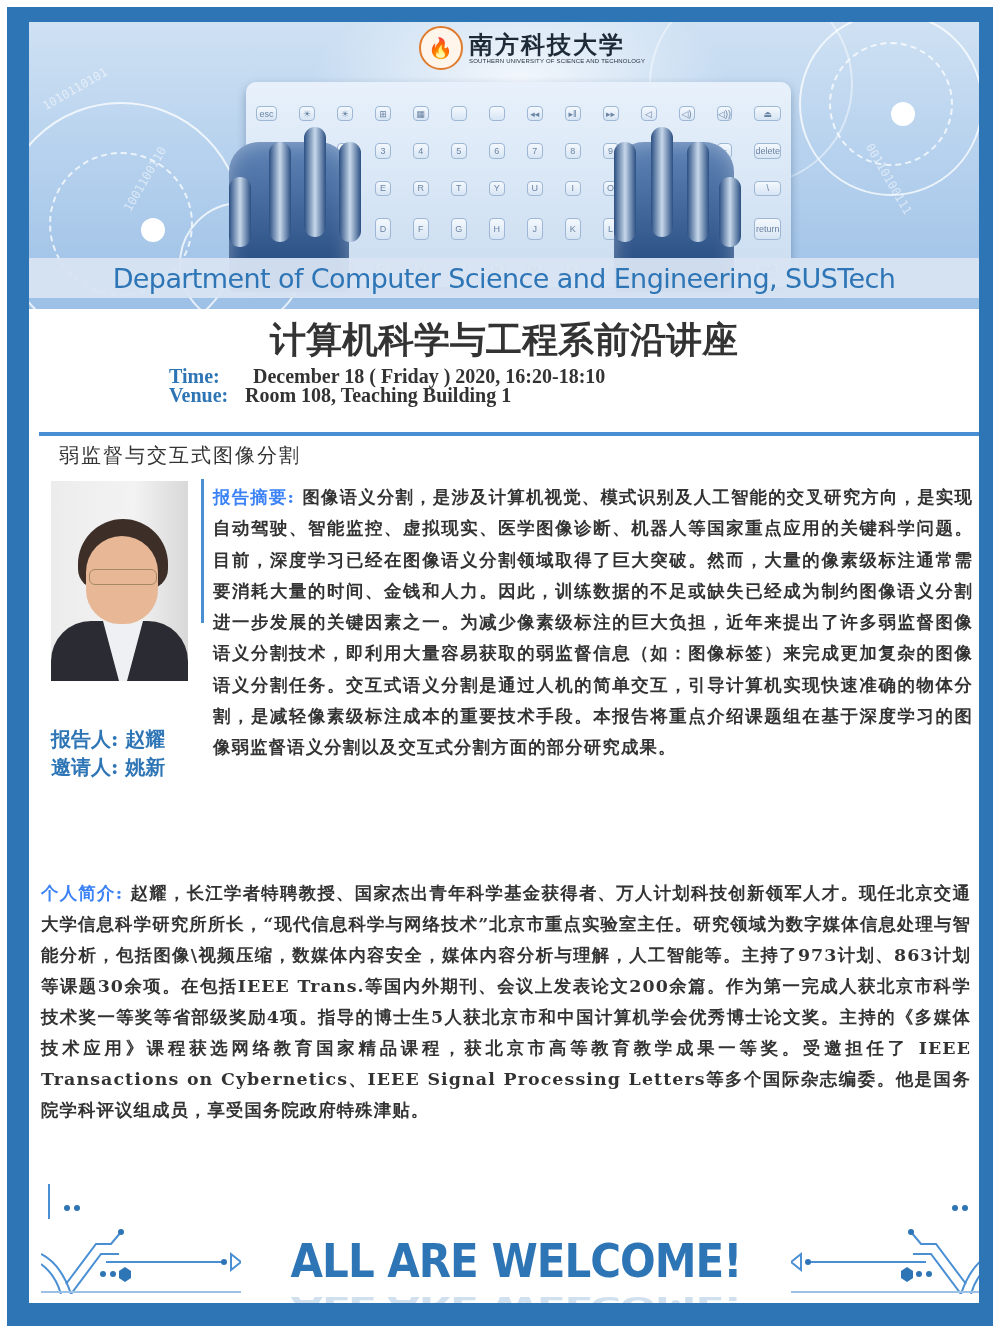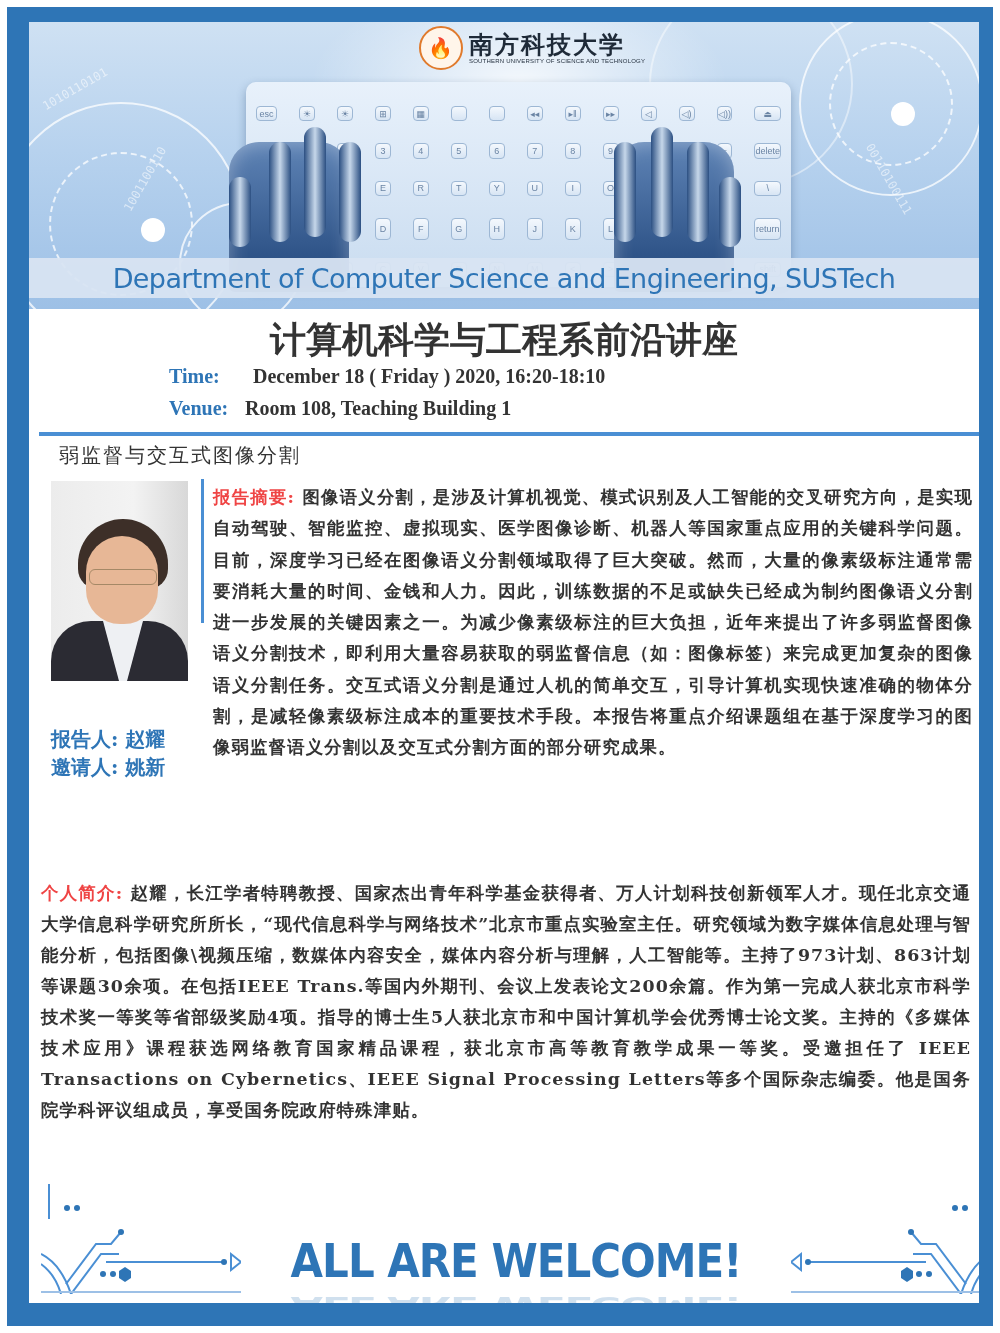--- a/index.html
+++ b/index.html
@@ -35,21 +35,21 @@
   .dept-bar { position: absolute; left: 0; top: 236px; width: 950px; height: 40px; background: rgba(216,228,242,.95);
     display: flex; align-items: center; justify-content: center; }
   .dept { font: 27px "DejaVu Sans", sans-serif; color: #2e75b6; letter-spacing: -0.6px; }
 
   
   .main-title { position: absolute; left: 0; top: 294px; width: 950px; text-align: center;
     font: bold 36px "DejaVu Sans", sans-serif; color: #333; letter-spacing: 0; }
   .meta-row { position: absolute; left: 140px; font: bold 20px "Liberation Serif", serif; color: #333; }
   .meta-row .lbl { color: #2e75b6; display: inline-block; width: 84px; }
   .meta-time { top: 343px; }
-  .meta-venue { top: 375px; }
+  .meta-venue { top: 362px; }
   .meta-venue .lbl { width: 76px; }
 
   .hr { position: absolute; left: 10px; top: 410px; width: 940px; height: 4px; background: #4a8fd4; }
 
   .talk-title { position: absolute; left: 0; top: 420px; width: 950px; text-align: left;
     font: 20px "DejaVu Serif", serif; color: #333; padding-left: 30px; box-sizing: border-box; letter-spacing: 2px; }
 
   .photo { position: absolute; left: 22px; top: 459px; width: 137px; height: 200px; background: #e8e8e8; overflow: hidden; }
   .photo .bg { position: absolute; inset: 0; background: linear-gradient(90deg,#ececec,#f3f3f3 60%,#d8d8d8); }
   .photo .hair { position: absolute; left: 27px; top: 38px; width: 90px; height: 70px; border-radius: 45px 45px 20px 20px; background: #3d2f28; }
@@ -57,21 +57,21 @@
   .photo .glasses { position: absolute; left: 38px; top: 88px; width: 66px; height: 14px; border: 1px solid #a58866; border-radius: 6px; }
   .photo .body { position: absolute; left: 0; top: 140px; width: 137px; height: 70px; background: #2b2b33; border-radius: 40px 40px 0 0; }
   .photo .shirt { position: absolute; left: 52px; top: 140px; width: 40px; height: 60px; background: #eef0f3; clip-path: polygon(0 0,100% 0,60% 100%,40% 100%); }
 
   .speaker { position: absolute; left: 22px; top: 703px; font: bold 20px "DejaVu Serif", serif; color: #2e75b6; line-height: 28px; }
 
   .vbar { position: absolute; left: 172px; top: 457px; width: 3px; height: 144px; background: #4a8fd4; }
 
   .abstract { position: absolute; left: 184px; top: 460px; width: 760px; font: bold 17.4px "DejaVu Serif", serif; color: #333;
     line-height: 31.3px; text-align: justify; letter-spacing: 1.15px; }
-  .label-blue { color: #ef4444; }
+  .label-blue { color: #3b82f6; }
 
   .bio { position: absolute; left: 12px; top: 856px; width: 930px; font: 17.4px "DejaVu Serif", serif; color: #333;
     line-height: 31px; text-align: justify; letter-spacing: 1.1px; font-weight: bold; }
 
   
   .footer { position: absolute; left: 12px; top: 1162px; width: 950px; height: 119px; }
   .welcome { position: absolute; left: 0; top: 52px; width: 950px; text-align: center;
     font: bold 42px "DejaVu Sans", sans-serif; color: #2e75b6; letter-spacing: -1px; transform: scaleY(1.12); }
   .reflect { position: absolute; left: 0; top: 96px; width: 950px; text-align: center; font: bold 42px "DejaVu Sans", sans-serif;
     color: #2e75b6; letter-spacing: -1px; transform: scaleY(-0.55); opacity: .22; }

